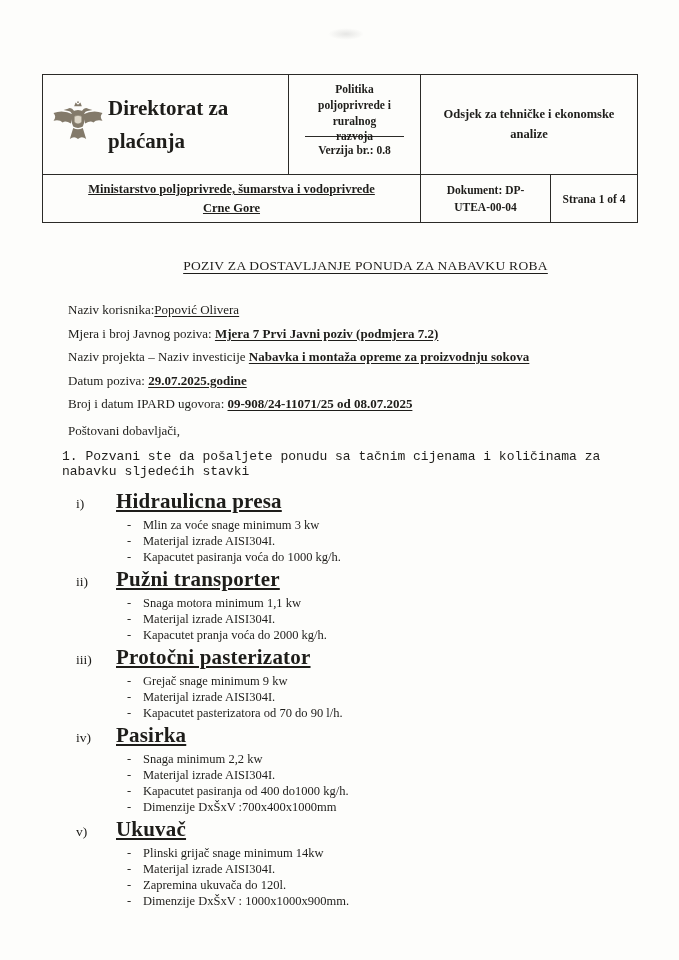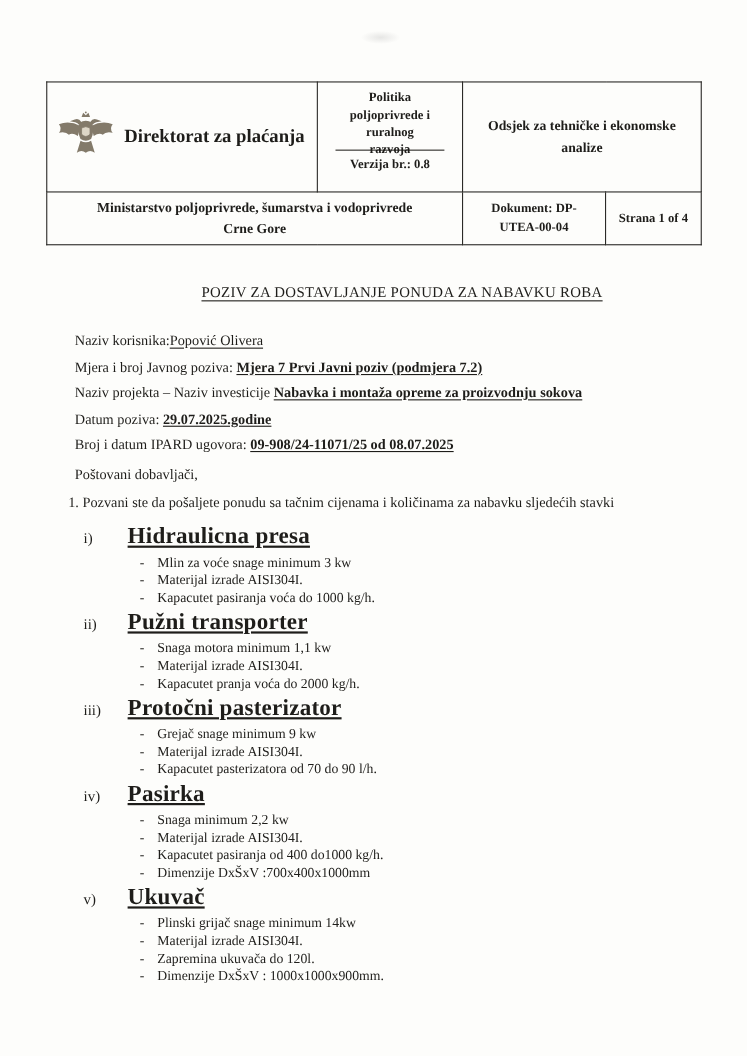--- a/index.html
+++ b/index.html
@@ -17,42 +17,42 @@
   }
   
   table.hdr { border-collapse:collapse; table-layout:fixed; width:595px; margin:74px 0 0 42px; }
   table.hdr td { border:1.6px solid #2b2a27; font-weight:bold; text-align:center; vertical-align:middle; }
   col.c1{width:246px} col.c2{width:132px} col.c3{width:130px} col.c4{width:87px}
   tr.r1 { height:78px; }
   tr.r2 { height:48px; }
   .org-cell { padding:3px 5px; }
   .org-inner { display:flex; align-items:center; }
   .emblem { flex:0 0 60px; display:flex; justify-content:center; }
-  .org-name { flex:1; font-size:17px; line-height:1.55; text-align:right; padding-right:6px; }
+  .org-name { flex:1; font-size:21px; line-height:1.55; text-align:left; padding-right:6px; }
   .policy-cell { padding:16px; }
   .policy { border-bottom:1.6px solid #2b2a27; font-size:11.5px; line-height:1.35; height:46px;
             display:flex; align-items:center; justify-content:center; padding:2px 8px; }
   .version { font-size:11.5px; padding:7px 2px 2px; }
   .dept-cell { font-size:12.5px; line-height:1.55; padding:20px 22px; }
-  .ministry-cell { font-size:12.5px; line-height:1.45; padding:2px 34px; }
+  .ministry-cell { font-size:12.5px; line-height:1.45; padding:2px 34px;text-decoration:underline; }
   .doc-cell { font-size:11.5px; line-height:1.4; padding:2px 10px; }
   .page-cell { font-size:11.5px; padding:2px 4px; }
   
   .title {
     font-size:13.5px; font-weight:normal; letter-spacing:.3px;
     text-decoration:underline; text-underline-offset:3px;
     text-align:center; padding-left:52px; margin-top:35px;
   }
   
   .content { padding:28px 22px 0; font-size:13px; }
   .field { margin:0 0 7.5px 46px; }
   .fvalue.ul { text-decoration:underline; text-underline-offset:2px; }
   .fvalue.b { font-weight:bold; }
   .salutation { margin:11px 0 10px 46px; }
-  .intro { margin:0 0 12px 40px; }
+  .intro { margin:0 0 12px 40px;font-family:Liberation Mono, monospace; }
   .item-head { padding-left:54px; margin:4px 0 3px; line-height:20px; display:flex; align-items:baseline; }
   .numeral { flex:0 0 40px; font-size:13.5px; }
   .item-title { font-size:21px; font-weight:bold; letter-spacing:.2px;
                 text-decoration:underline; text-underline-offset:2px; }
   .spec { display:flex; padding-left:105px; line-height:16px; font-size:12.5px; }
   .bullet { flex:0 0 16px; }
   .spec-text { flex:1; }
 </style>
 </head>
 <body>

